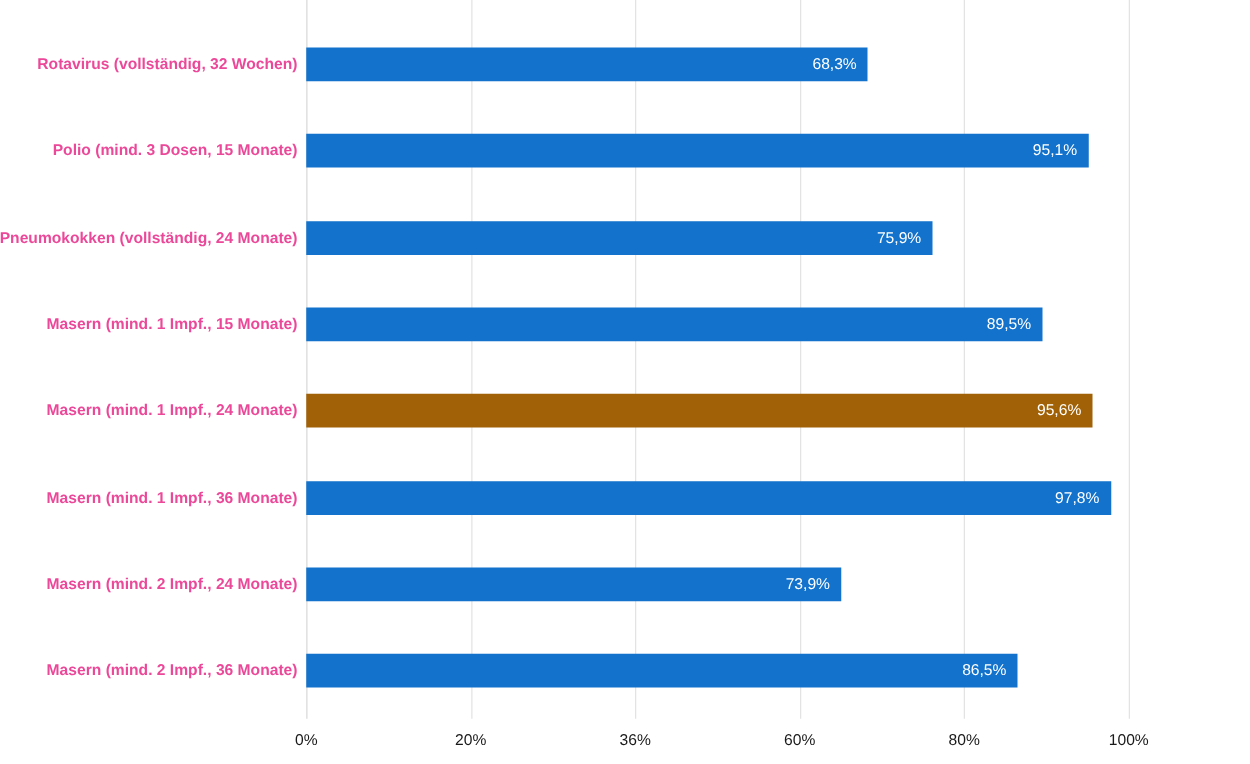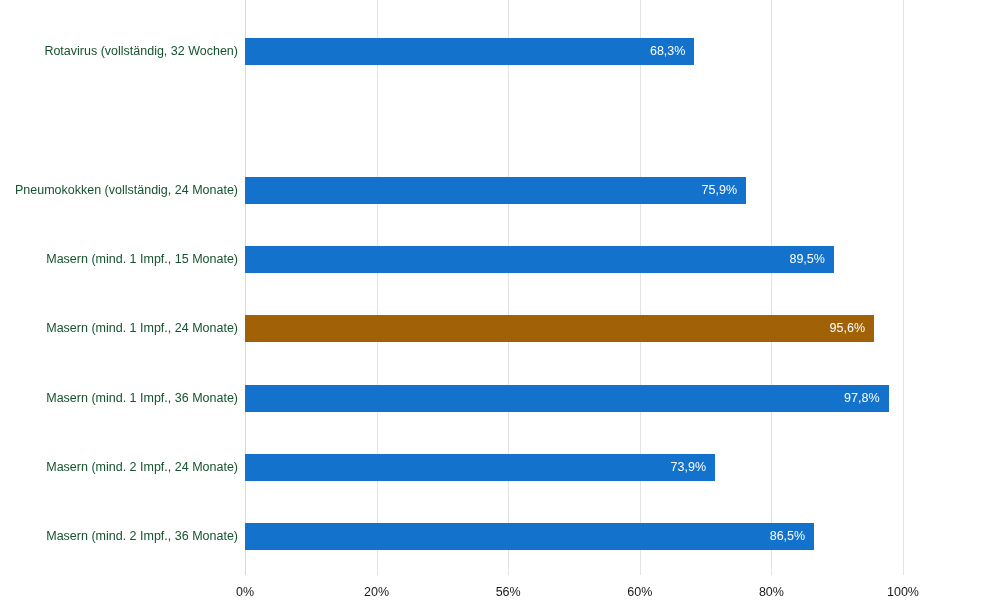--- a/index.html
+++ b/index.html
@@ -55,22 +55,23 @@
     height: 27px;
   }
   .cat-label {
     position: absolute;
     right: 762px; 
     top: 0;
     height: 27px;
     line-height: 27px;
     white-space: nowrap;
     font-size: 12.5px;
-    color: #14532d;
+    color: #ec4899;
     text-align: right;
+    font-weight: bold;
   }
   .bar {
     position: absolute;
     left: 245px;
     top: 0;
     height: 27px;
     background: #1272cc;
     box-sizing: border-box;
   }
   .bar-value {
@@ -117,20 +118,26 @@
       </div>
   </div>
 
   <div class="rows-layer" id="rows-layer">
       <div class="bar-row" style="top: 38px;">
         <div class="cat-label">Rotavirus (vollständig, 32 Wochen)</div>
         <div class="bar" title="Rotavirus (vollständig, 32 Wochen) 68,3%" style="width: 449.414px; background: rgb(18, 114, 204);">
           <span class="bar-value">68,3%</span>
         </div>
       </div>
+      <div class="bar-row" style="top: 107.3px;">
+        <div class="cat-label">Polio (mind. 3 Dosen, 15 Monate)</div>
+        <div class="bar" title="Polio (mind. 3 Dosen, 15 Monate) 95,1%" style="width: 625.758px; background: rgb(18, 114, 204);">
+          <span class="bar-value">95,1%</span>
+        </div>
+      </div>
       <div class="bar-row" style="top: 176.6px;">
         <div class="cat-label">Pneumokokken (vollständig, 24 Monate)</div>
         <div class="bar" title="Pneumokokken (vollständig, 24 Monate) 75,9%" style="width: 501px; background: rgb(18, 114, 204);">
           <span class="bar-value">75,9%</span>
         </div>
       </div>
       <div class="bar-row" style="top: 245.9px;">
         <div class="cat-label">Masern (mind. 1 Impf., 15 Monate)</div>
         <div class="bar" title="Masern (mind. 1 Impf., 15 Monate) 89,5%" style="width: 588.91px; background: rgb(18, 114, 204); padding-left: 40px;">
           <span class="bar-value">89,5%</span>
@@ -143,34 +150,34 @@
         </div>
       </div>
       <div class="bar-row" style="top: 384.5px;">
         <div class="cat-label">Masern (mind. 1 Impf., 36 Monate)</div>
         <div class="bar" title="Masern (mind. 1 Impf., 36 Monate) 97,8%" style="width: 643.524px; background: rgb(18, 114, 204);">
           <span class="bar-value">97,8%</span>
         </div>
       </div>
       <div class="bar-row" style="top: 453.8px;">
         <div class="cat-label">Masern (mind. 2 Impf., 24 Monate)</div>
-        <div class="bar" title="Masern (mind. 2 Impf., 24 Monate) 73,9%" style="width: 470px; background: rgb(18, 114, 204);">
+        <div class="bar" title="Masern (mind. 2 Impf., 24 Monate) 73,9%" style="width: 428px; background: rgb(18, 114, 204);">
           <span class="bar-value">73,9%</span>
         </div>
       </div>
       <div class="bar-row" style="top: 523.1px;">
         <div class="cat-label">Masern (mind. 2 Impf., 36 Monate)</div>
         <div class="bar" title="Masern (mind. 2 Impf., 36 Monate) 86,5%" style="width: 569.17px; background: rgb(18, 114, 204);">
           <span class="bar-value">86,5%</span>
         </div>
       </div>
     </div>
 
   <div class="xaxis" id="xaxis">
       <div class="xtick" style="left: 245px;">0%</div>
       <div class="xtick" style="left: 376.6px;">20%</div>
-      <div class="xtick" style="left: 508.2px;">56%</div>
+      <div class="xtick" style="left: 508.2px;">36%</div>
       <div class="xtick" style="left: 639.8px;">60%</div>
       <div class="xtick" style="left: 771.4px;">80%</div>
       <div class="xtick" style="left: 903px;">100%</div>
     </div>
 
 </div>
 
 </body></html>

